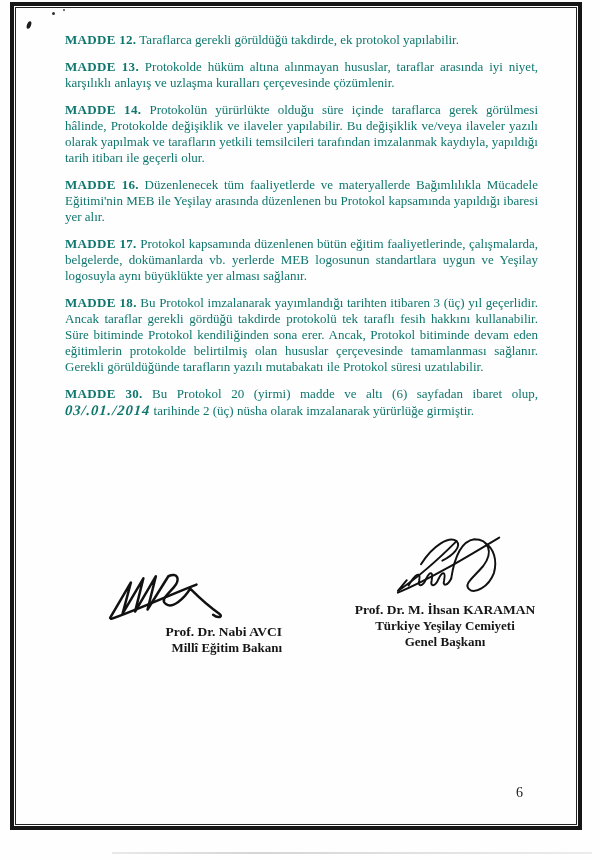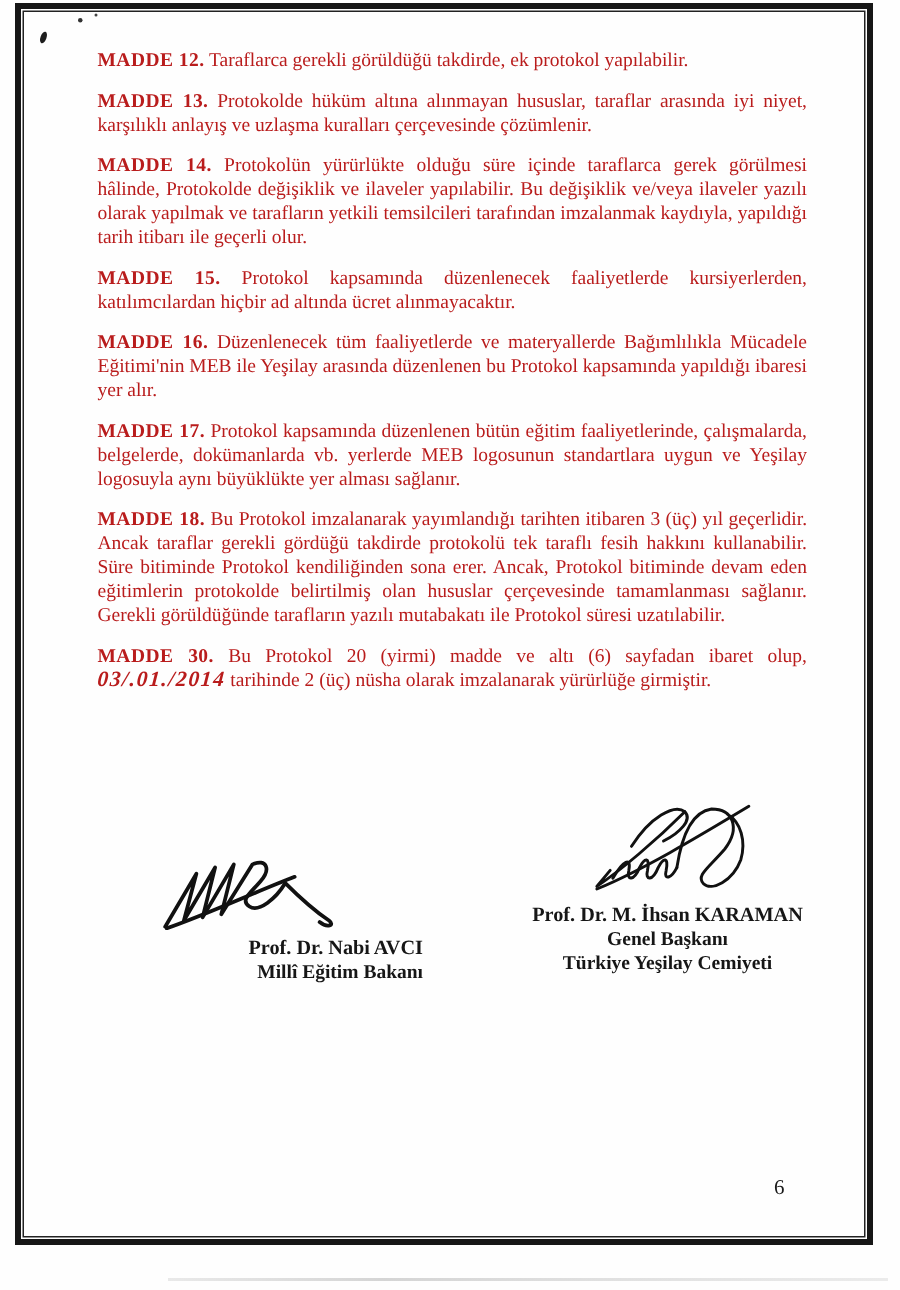--- a/index.html
+++ b/index.html
@@ -29,21 +29,21 @@
   .content {
     position: absolute;
     left: 65px; top: 32px;
     width: 473px;
   }
   .article {
     margin: 0 0 11px 0;
     font-size: 13px;
     line-height: 16px;
     text-align: justify;
-    color: #b91c1c;
+    color: #0f766e;
   }
   .article b { font-weight: bold; letter-spacing: 0.3px; }
   .hand {
     font-weight: bold;
     font-style: italic;
     font-size: 14.5px;
     letter-spacing: 1px;
     display: inline-block;
     transform: skewX(-4deg);
   }
@@ -83,21 +83,20 @@
   </div>
 
   <span class="speck speck-a"></span>
   <span class="speck speck-b"></span>
   <span class="speck speck-c"></span>
 
   <div class="content">
       <p class="article"><b>MADDE 12.</b><span> Taraflarca gerekli görüldüğü takdirde, ek protokol yapılabilir.</span></p>
       <p class="article"><b>MADDE 13.</b><span> Protokolde hüküm altına alınmayan hususlar, taraflar arasında iyi niyet, karşılıklı anlayış ve uzlaşma kuralları çerçevesinde çözümlenir.</span></p>
       <p class="article"><b>MADDE 14.</b><span> Protokolün yürürlükte olduğu süre içinde taraflarca gerek görülmesi hâlinde, Protokolde değişiklik ve ilaveler yapılabilir. Bu değişiklik ve/veya ilaveler yazılı olarak yapılmak ve tarafların yetkili temsilcileri tarafından imzalanmak kaydıyla, yapıldığı tarih itibarı ile geçerli olur.</span></p>
-      <p class="article"><b>MADDE 15.</b><span> Protokol kapsamında düzenlenecek faaliyetlerde kursiyerlerden, katılımcılardan hiçbir ad altında ücret alınmayacaktır.</span></p>
       <p class="article"><b>MADDE 16.</b><span> Düzenlenecek tüm faaliyetlerde ve materyallerde Bağımlılıkla Mücadele Eğitimi'nin MEB ile Yeşilay arasında düzenlenen bu Protokol kapsamında yapıldığı ibaresi yer alır.</span></p>
       <p class="article"><b>MADDE 17.</b><span> Protokol kapsamında düzenlenen bütün eğitim faaliyetlerinde, çalışmalarda, belgelerde, dokümanlarda vb. yerlerde MEB logosunun standartlara uygun ve Yeşilay logosuyla aynı büyüklükte yer alması sağlanır.</span></p>
       <p class="article"><b>MADDE 18.</b><span> Bu Protokol imzalanarak yayımlandığı tarihten itibaren 3 (üç) yıl geçerlidir. Ancak taraflar gerekli gördüğü takdirde protokolü tek taraflı fesih hakkını kullanabilir. Süre bitiminde Protokol kendiliğinden sona erer. Ancak, Protokol bitiminde devam eden eğitimlerin protokolde belirtilmiş olan hususlar çerçevesinde tamamlanması sağlanır. Gerekli görüldüğünde tarafların yazılı mutabakatı ile Protokol süresi uzatılabilir.</span></p>
       <p class="article"><b>MADDE 30.</b><span> Bu Protokol 20 (yirmi) madde ve altı (6) sayfadan ibaret olup,</span> <span class="hand">03/.01./2014</span><span> tarihinde 2 (üç) nüsha olarak imzalanarak yürürlüğe girmiştir.</span></p>
     </div>
 
   <div class="sig-block sig-left">
     <svg class="sig-svg" width="130" height="48" viewBox="0 0 125 46">
       <g fill="none" stroke="#111" stroke-width="2.4" stroke-linecap="round" stroke-linejoin="round">
         <path d="M3,44 L23,10 L15,40 L35,6 L27,38 L47,4 L39,36 L59,4 C68,0 71,7 64,15 C57,23 51,27 57,31 C63,35 74,26 80,16 C86,22 96,32 108,40 C112,43 107,45 102,41"></path>
@@ -112,21 +111,21 @@
     <svg class="sig-svg" width="130" height="64" viewBox="0 0 130 72">
       <g fill="none" stroke="#111" stroke-width="2.2" stroke-linecap="round" stroke-linejoin="round">
         <path d="M38,34 C52,12 70,2 78,8 C84,14 74,24 62,30"></path>
         <path d="M78,8 C56,30 30,52 12,64 L22,52"></path>
         <path d="M24,58 C32,44 38,42 36,52 C34,60 40,60 44,50 C48,42 52,42 50,52 C48,60 54,60 58,50 C62,42 66,42 64,52 C62,60 68,58 72,50"></path>
         <path d="M72,50 C76,24 84,8 98,6 C114,6 120,20 108,36 C96,50 86,56 92,62 C98,68 114,60 120,44 C124,30 120,16 110,10"></path>
         <path d="M12,66 C46,52 86,28 126,4"></path>
       </g>
     </svg>
     <div class="sig-name">Prof. Dr. M. İhsan KARAMAN</div>
+    <div class="sig-title">Türkiye Yeşilay Cemiyeti</div>
     <div class="sig-title">Genel Başkanı</div>
-    <div class="sig-title">Türkiye Yeşilay Cemiyeti</div>
   </div>
 
   <div class="page-number">6</div>
 
   <div class="smudge"></div>
 
 </div>
 
 </body></html>

